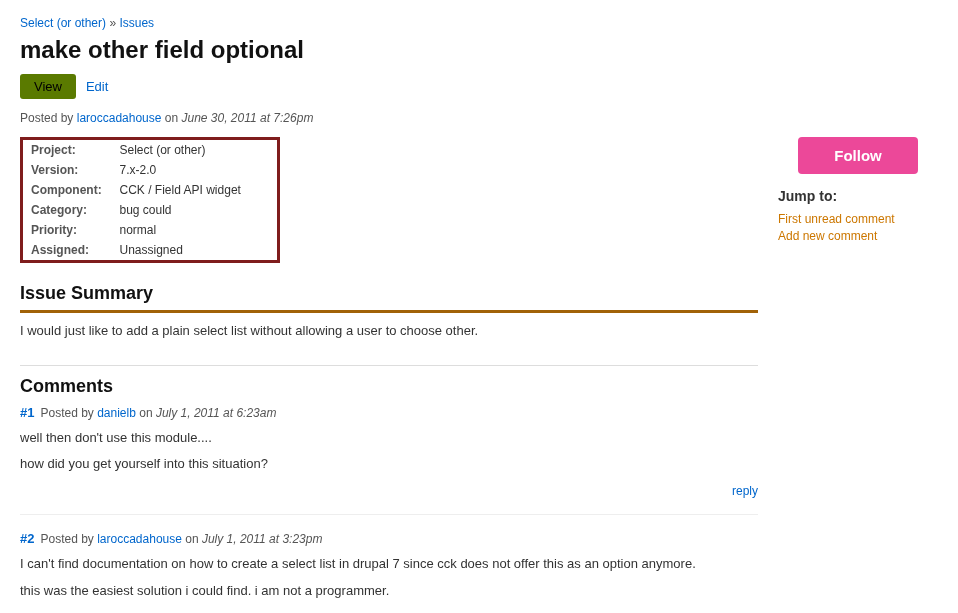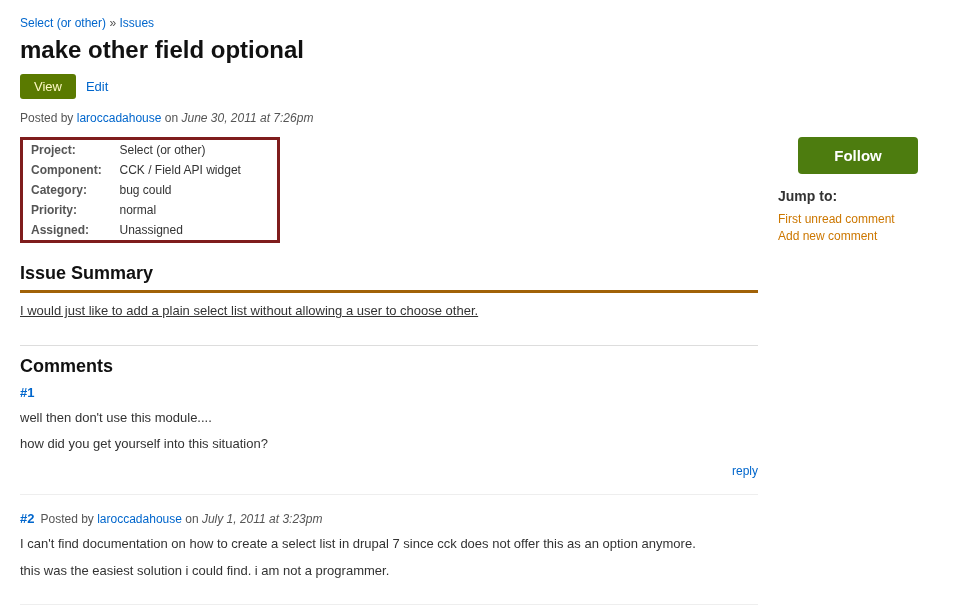--- a/index.html
+++ b/index.html
@@ -27,21 +27,21 @@
     }
 
     .action-buttons {
       display: flex;
       gap: 10px;
       margin-bottom: 12px;
       align-items: center;
     }
     .btn-view {
       background: #5a7a00;
-      color: #fef9c3;
+      color: #000000;
       border: none;
       padding: 5px 14px;
       cursor: pointer;
       font-size: 13px;
       border-radius: 3px;
     }
     .btn-edit {
       background: none;
       border: none;
       color: #0066cc;
@@ -99,21 +99,20 @@
       padding-bottom: 6px;
     }
 
     .issue-summary {
       margin-bottom: 24px;
     }
     .issue-summary-text {
       font-size: 13px;
       color: #333;
       line-height: 1.5;
-      text-decoration: underline;
     }
 
     .comments-section {
       border-top: 1px solid #ddd;
       padding-top: 10px;
     }
     .comments-title {
       font-size: 18px;
       font-weight: bold;
       color: #111;
@@ -154,21 +153,21 @@
       text-align: right;
       margin-top: 8px;
     }
     .comment-reply a {
       color: #0066cc;
       font-size: 12px;
     }
 
     
     .btn-follow {
-      background: #4d7c0f;
+      background: #ec4899;
       color: #fff;
       border: none;
       padding: 10px 30px;
       font-size: 15px;
       font-weight: bold;
       cursor: pointer;
       border-radius: 4px;
       width: 120px;
       margin-bottom: 14px;
     }
@@ -217,20 +216,24 @@
 
   <div class="main-content">
 
     <table class="info-table">
       <tbody id="info-table-body">
       <tr>
       <td>Project:</td>
       <td>Select (or other)</td>
     </tr>
           <tr>
+      <td>Version:</td>
+      <td>7.x-2.0</td>
+    </tr>
+          <tr>
       <td>Component:</td>
       <td>CCK / Field API widget</td>
     </tr>
           <tr>
       <td>Category:</td>
       <td>bug could</td>
     </tr>
           <tr>
       <td>Priority:</td>
       <td>normal</td>
@@ -246,20 +249,24 @@
       <div class="section-title">Issue Summary</div>
       <p class="issue-summary-text">I would just like to add a plain select list without allowing a user to choose other.</p>
     </div>
 
     <div class="comments-section">
       <div class="comments-title">Comments</div>
       <div id="comments-list">
           <div class="comment">
       <div class="comment-header">
         <span class="comment-number">#1</span>
+        <span class="comment-meta">
+          Posted by <a href="#">danielb</a>
+          on <em>July 1, 2011 at 6:23am</em>
+        </span>
       </div>
       <div class="comment-body">
         <p>well then don't use this module....</p>
               <p>how did you get yourself into this situation?</p>
       </div>
       <div class="comment-reply">
            <a href="#">reply</a>
          </div>
     </div>
           <div class="comment">

